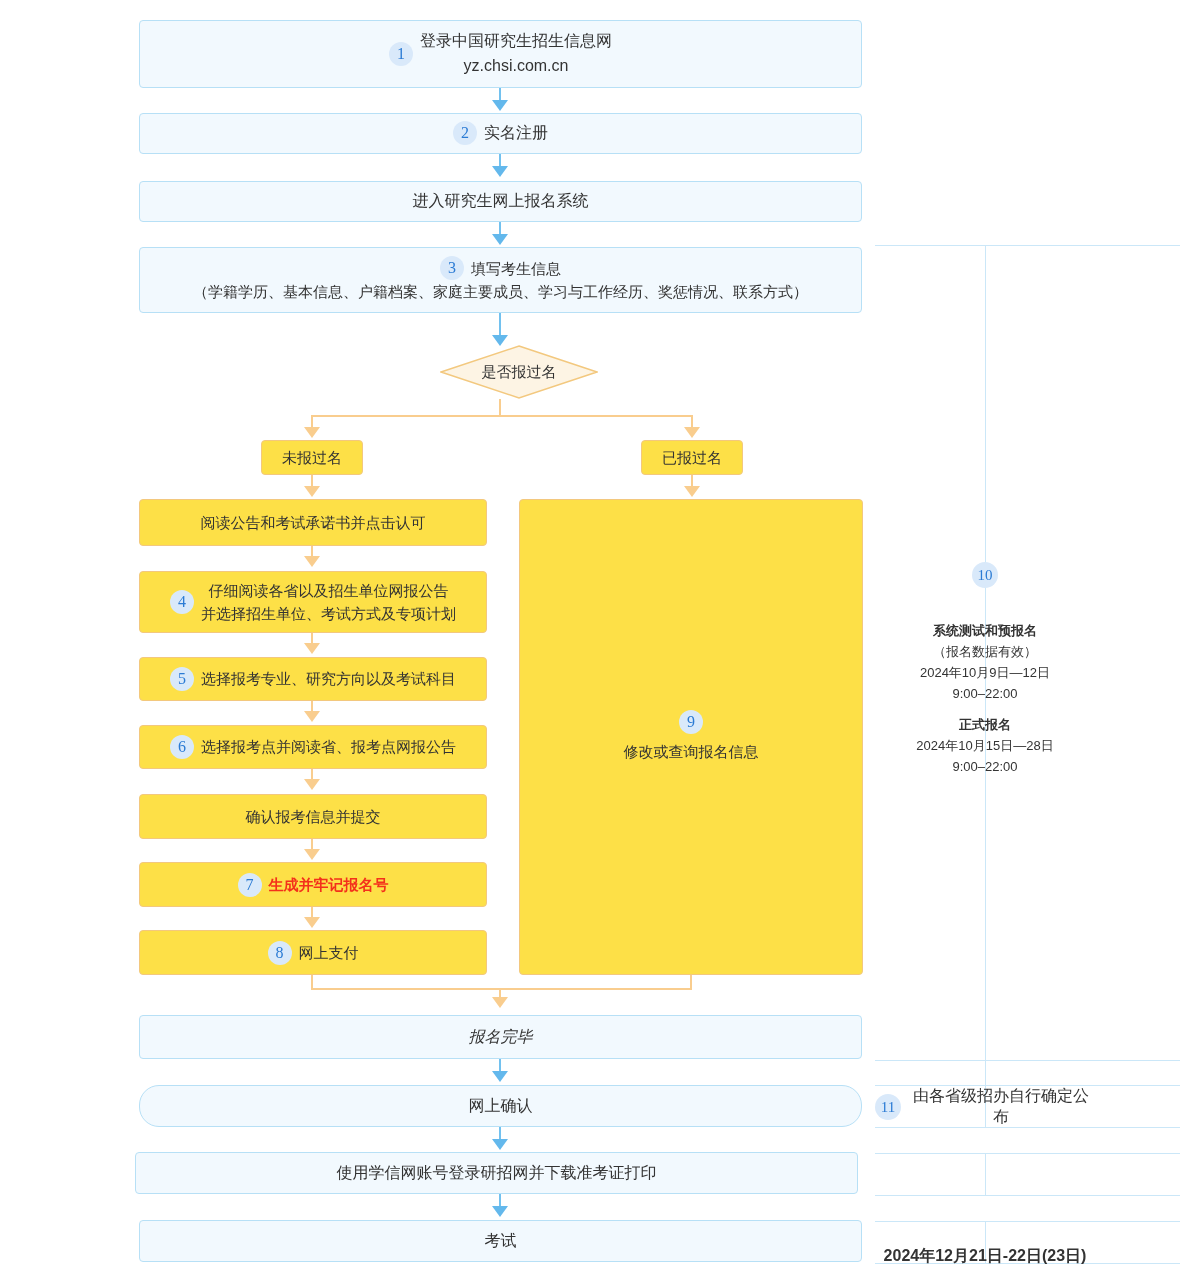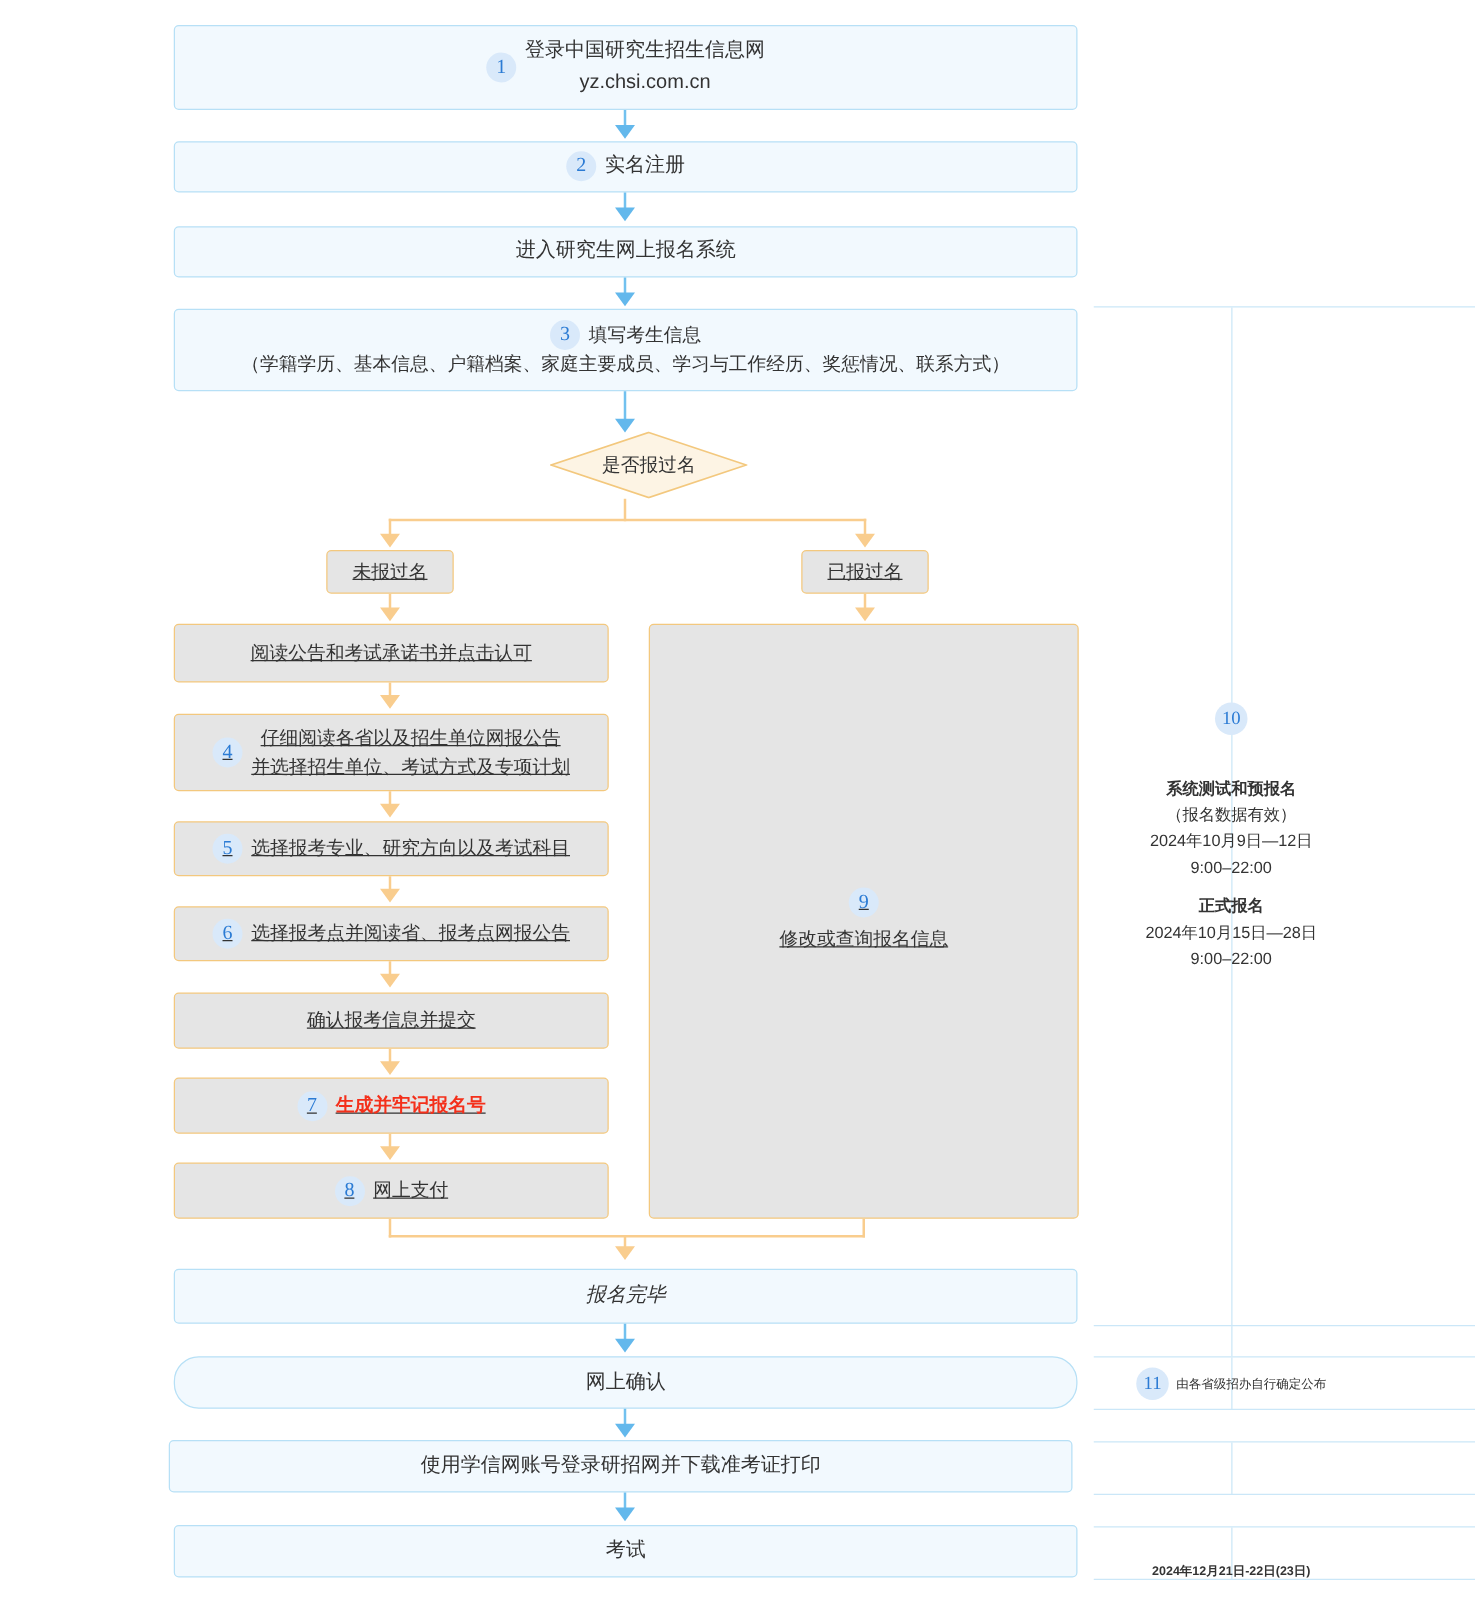--- a/index.html
+++ b/index.html
@@ -23,24 +23,23 @@
     text-align:center;
     border-radius:4px;
     line-height:1.55;
   }
   .blue{
     background:#f2f9fe;
     border:1px solid #b7e0f6;
     color:#333;
   }
   .orange{
-    background:#e5e5e5;
+    background:#fde047;
     border:1px solid #f3c87e;
     color:#333;
-    text-decoration:underline;
   }
   .node .inner{
     display:flex;
     align-items:center;
     justify-content:center;
     gap:7px;
     padding:0 10px;
   }
   .node .stacklines{
     display:flex;
@@ -60,21 +59,21 @@
     font-size:16px;
     line-height:24px;
     text-align:center;
     display:inline-block;
   }
   .badge.wide{width:26px;height:26px;line-height:26px;font-size:15px;}
 
   
   .t16{font-size:16px;}
   .t15{font-size:15px;}
-  .t14{font-size:10px;}
+  .t14{font-size:16px;}
   .red{color:#f4301b;font-weight:bold;}
   .bold{font-weight:bold;margin-top:28px;}
 
   
   .diamond-wrap{position:absolute;}
   .diamond-wrap svg{display:block;}
   .diamond-label{
     position:absolute;
     left:0;top:0;width:100%;height:100%;
     display:flex;align-items:center;justify-content:center;

